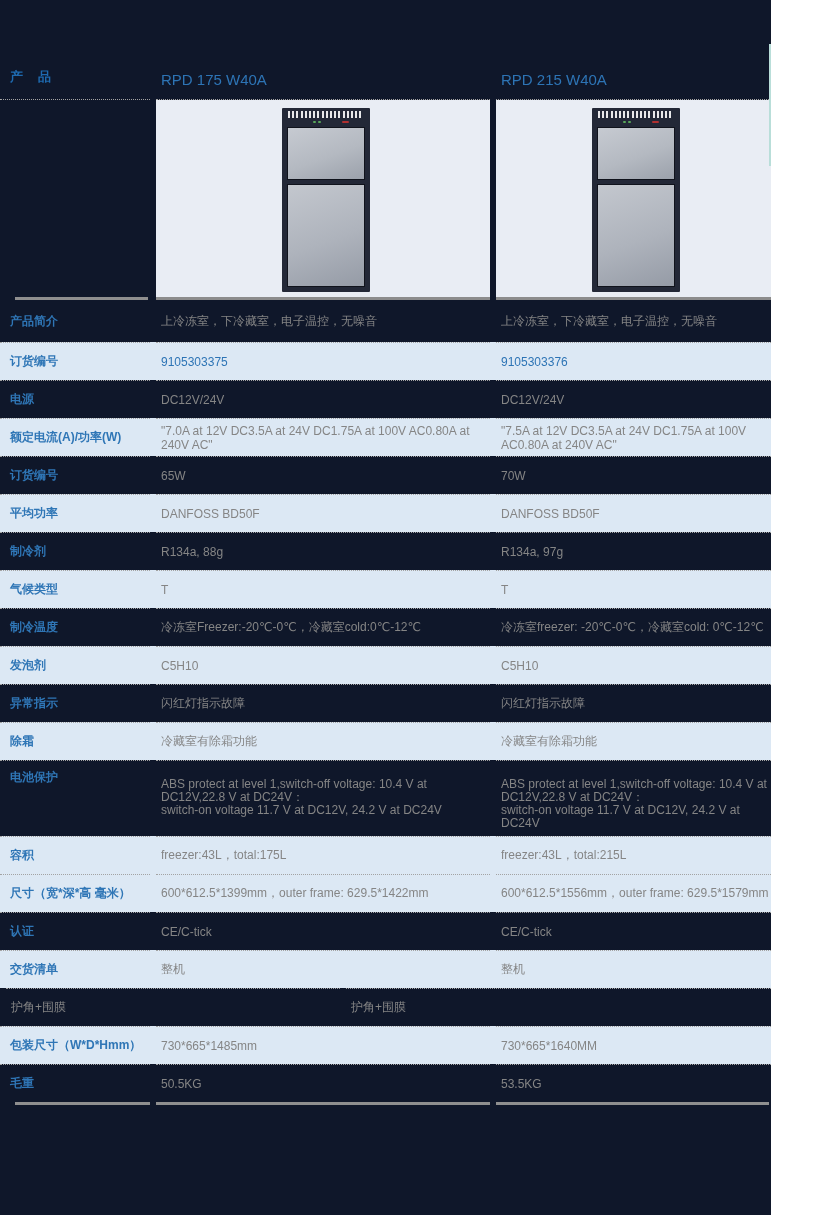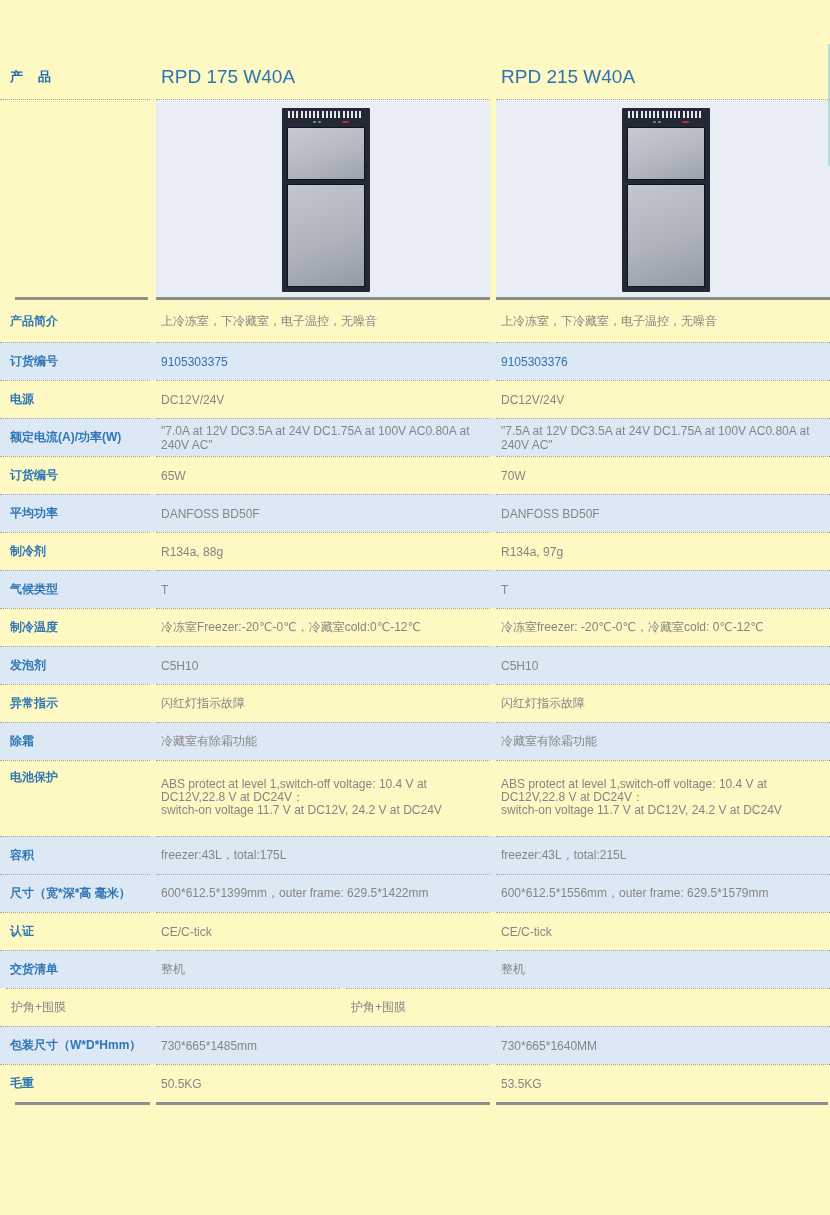--- a/index.html
+++ b/index.html
@@ -2,22 +2,22 @@
 <html><head>
 <meta charset="utf-8">
 <style>
   * { margin:0; padding:0; box-sizing:border-box; }
   body {
     font-family: "Liberation Sans", "DejaVu Sans", sans-serif;
     background:#ffffff;
   }
   .page {
     position:relative;
-    width:830px; height:1215px;
-    background:#fef9c3;
+    width:771px; height:1215px;
+    background:#0f172a;
     overflow:hidden;
   }
   .edge-line {
     position:absolute; right:0; top:44px;
     width:2px; height:122px;
     background:#b9ded9;
   }
   
   .row { display:flex; width:100%; }
   .cell-label { width:150px; padding-left:10px; }
@@ -31,21 +31,21 @@
   .header .cell-v1,
   .header .cell-v2 {
     border-bottom:1px dotted #a3a3a3;
     display:flex; align-items:flex-end;
   }
   .product-label {
     color:#1e6ab0; font-size:13px; font-weight:bold;
     padding-bottom:13px; letter-spacing:1px;
   }
   .model-title {
-    color:#2d74b5; font-size:19px;
+    color:#2d74b5; font-size:15px;
     padding-bottom:11px;
   }
 
   
   .image-row { height:200px; }
   .image-row .cell-label { position:relative; }
   .label-underline {
     position:absolute; left:15px; right:2px; bottom:0;
     height:3px; background:#8f8f8f;
   }

